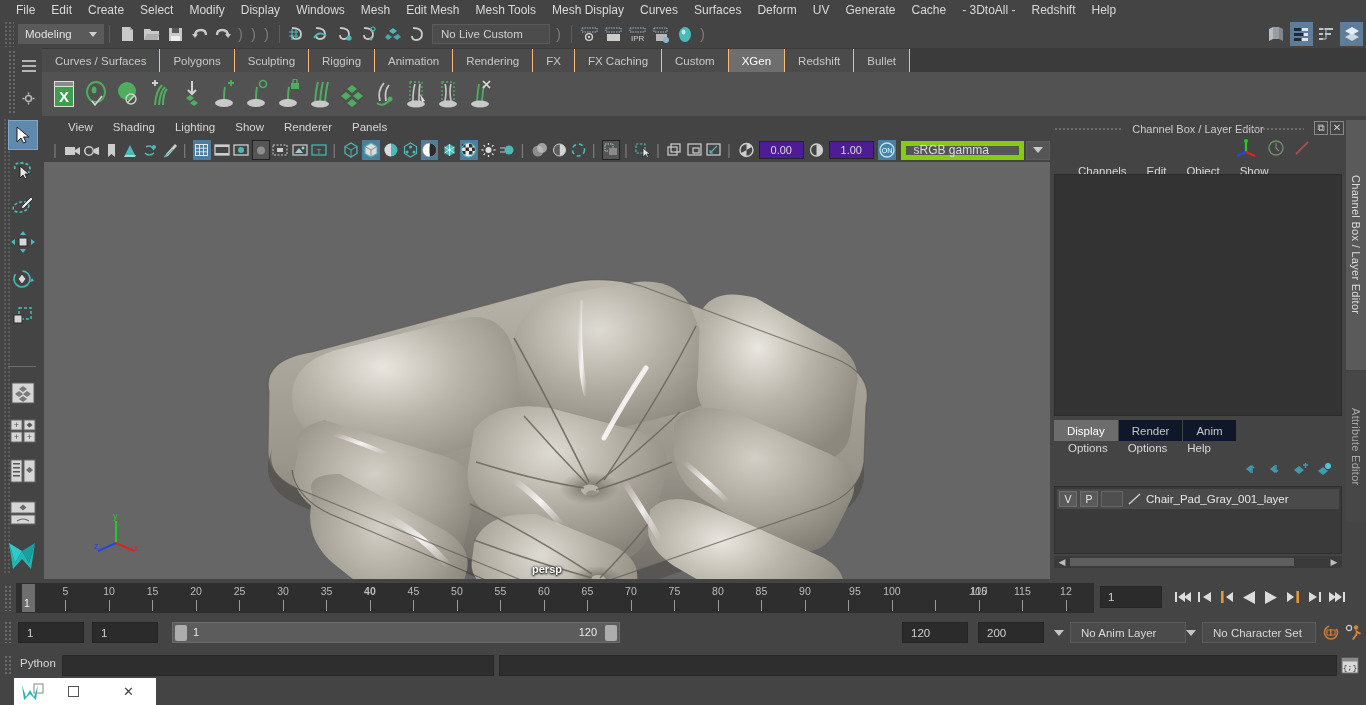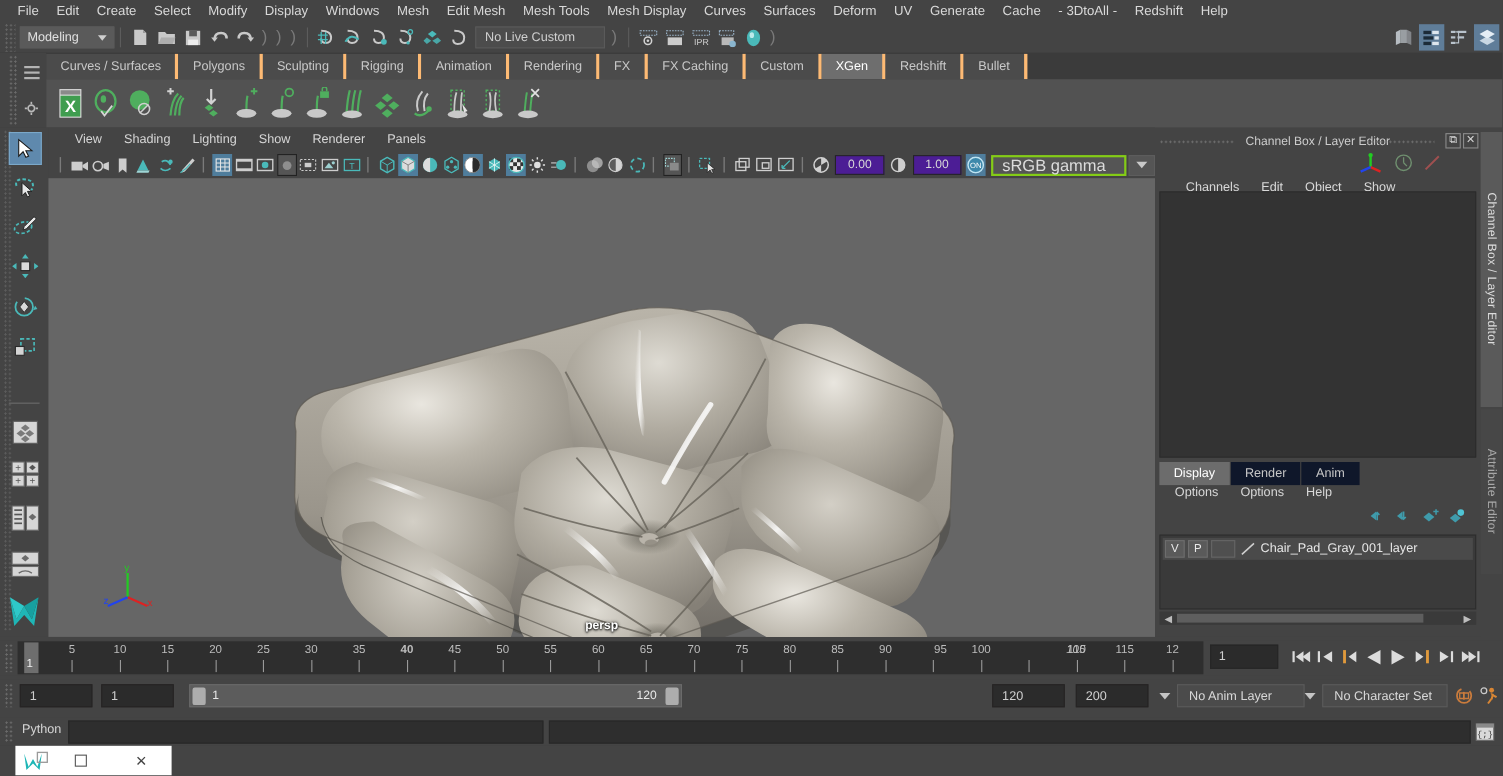--- a/index.html
+++ b/index.html
@@ -49,21 +49,21 @@
   .shelfwrap { position:absolute; left:0; top:48px; width:1366px; height:68px; background:#3b3b3b; }
   .shelf-left { position:absolute; left:0; top:0; width:42px; height:68px; background:#444; }
   .shelf-left .dots { position:absolute; left:8px; top:2px; width:8px; height:64px;
      background-image:radial-gradient(circle,#6a6a6a .9px,transparent 1px); background-size:4px 4px; }
   .shelf-left .hbars { position:absolute; left:22px; top:12px; width:14px; height:10px; }
   .shelf-left .hbars i { display:block; height:2px; background:#b4b4b4; margin-bottom:3px; }
   .shelf-left .gear { position:absolute; left:22px; top:44px; }
   .shelftabs { position:absolute; left:42px; top:0; height:24px; display:flex; align-items:flex-end; }
   .shtab {
     height:23px; padding:0 13px; background:#4b4b4b; color:#c8c8c8; font-size:11.5px;
-    display:flex; align-items:center; border-right:3px solid #fdba74;
+    display:flex; align-items:center; border-right:1px solid #fdba74;
   }
   .shtab.active { background:#6e6e6e; color:#ffffff; }
   .shelfbar { position:absolute; left:42px; top:24px; right:0; height:44px; background:#525252; display:flex; align-items:center; padding-left:6px; }
   .shicon { width:32px; height:40px; display:flex; align-items:center; justify-content:center; }
 
   
   .toolbox { position:absolute; left:0; top:116px; width:44px; height:463px; background:#444; }
   .tb-dots { position:absolute; left:3px; top:2px; width:8px; height:455px;
     background-image:radial-gradient(circle,#6a6a6a .9px,transparent 1px); background-size:4px 4px; opacity:.6; }
   .tbtn { position:absolute; left:8px; width:30px; height:30px; display:flex; align-items:center; justify-content:center; }
@@ -73,22 +73,22 @@
   
   .viewpanel { position:absolute; left:44px; top:116px; width:1006px; height:463px; background:#444; }
   .vpmenu { height:22px; display:flex; align-items:center; padding-left:14px; }
   .vpmenu .mi { padding:0 10px; font-size:11.5px; color:#d6d6d6; }
   .vptoolbar { height:24px; display:flex; align-items:center; padding-left:6px; }
   .vbtn { width:19px; height:20px; display:flex; align-items:center; justify-content:center; margin:0 1px; }
   .vbtn.on { background:#4f7d9c; }
   .vbtn.frame { background:#555; border:1px solid #222; }
   .numfield { height:18px; width:48px; background:#4c1d95; border:1px solid #242424; color:#d8d8d8;
       font-size:11px; display:flex; align-items:center; justify-content:center; margin:0 3px; }
-  .gammafield { height:19px; width:132px; background:#555; border:2px solid #84cc16; color:#dcdcdc;
-      font-size:15px; display:flex; align-items:center; padding-left:8px; margin-left:4px; }
+  .gammafield { height:19px; width:132px; background:#555; border:5px solid #84cc16; color:#dcdcdc;
+      font-size:12px; display:flex; align-items:center; padding-left:8px; margin-left:4px; }
   .gdrop { width:26px; height:19px; background:#555; border:1px solid #5d5d5d; display:flex; align-items:center; justify-content:center; margin-left:2px;}
   .gdrop i { width:0;height:0;border-left:5px solid transparent;border-right:5px solid transparent;border-top:6px solid #c9c9c9; }
   .viewport { position:absolute; left:0; top:46px; width:1006px; height:417px; background:#666666; overflow:hidden; }
   .persplabel { position:absolute; left:0; right:0; bottom:4px; text-align:center; font-size:11px; color:#ffffff;
      text-shadow:0 0 3px #000,0 1px 2px #000; font-weight:bold; }
   .axisgiz { position:absolute; left:50px; bottom:22px; width:50px; height:48px; }
 
   
   .rightpanel { position:absolute; left:1050px; top:120px; width:296px; height:459px; background:#444; }
   .rp-title { height:18px; display:flex; align-items:center; justify-content:center; position:relative; }

